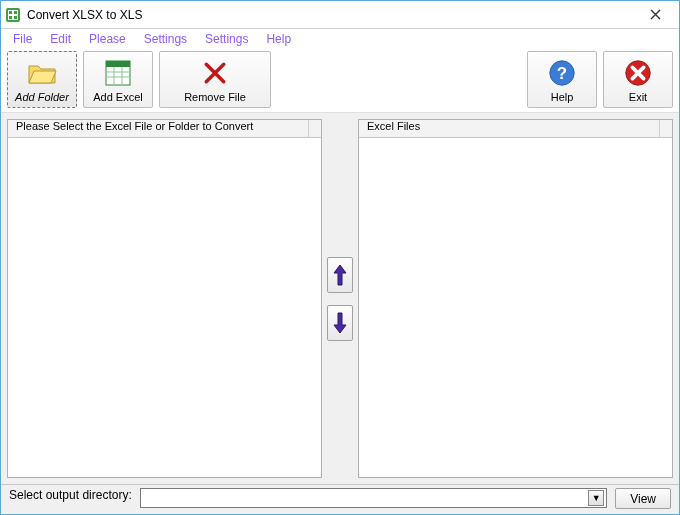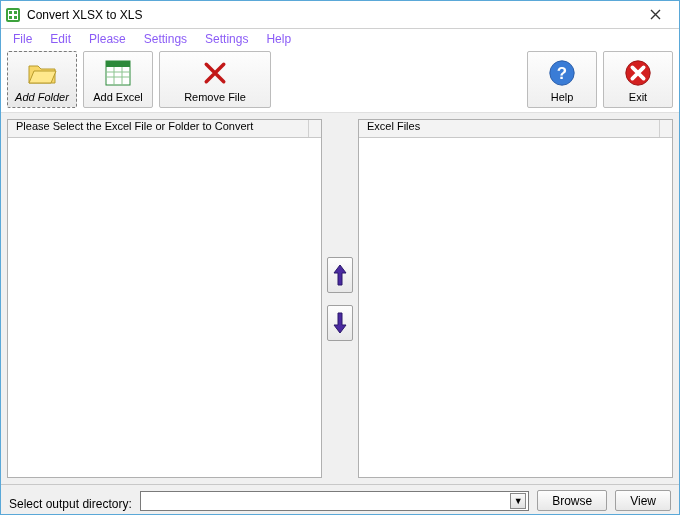--- a/index.html
+++ b/index.html
@@ -127,21 +127,21 @@
   border: 1px solid #a0a0a0;
   background: linear-gradient(#fdfdfd, #e8e8e8);
   display: flex; align-items: center; justify-content: center;
   cursor: pointer;
   border-radius: 2px;
 }
 .bottom-bar {
   height: 30px;
   border-top: 1px solid #c8c8c8;
   display: flex;
-  align-items: flex-end;
+  align-items: flex-start;
   padding: 3px 8px;
   gap: 8px;
   background: #f0f0f0;
 }
 .bottom-bar label { font-size: 12px; }
 .combo {
   flex: 1;
   height: 20px;
   border: 1px solid #7a7a7a;
   background: #fff;
@@ -282,17 +282,16 @@
       <div class="panel-body"></div>
     </div>
   </div>
 
   <div class="bottom-bar">
     <label>Select  output directory:</label>
     <div class="combo">
       <span></span>
       <div class="dd">▼</div>
     </div>
-    <button class="btn">Browse</button>
     <button class="btn">View</button>
   </div>
 
 </div>
 
 </body></html>

